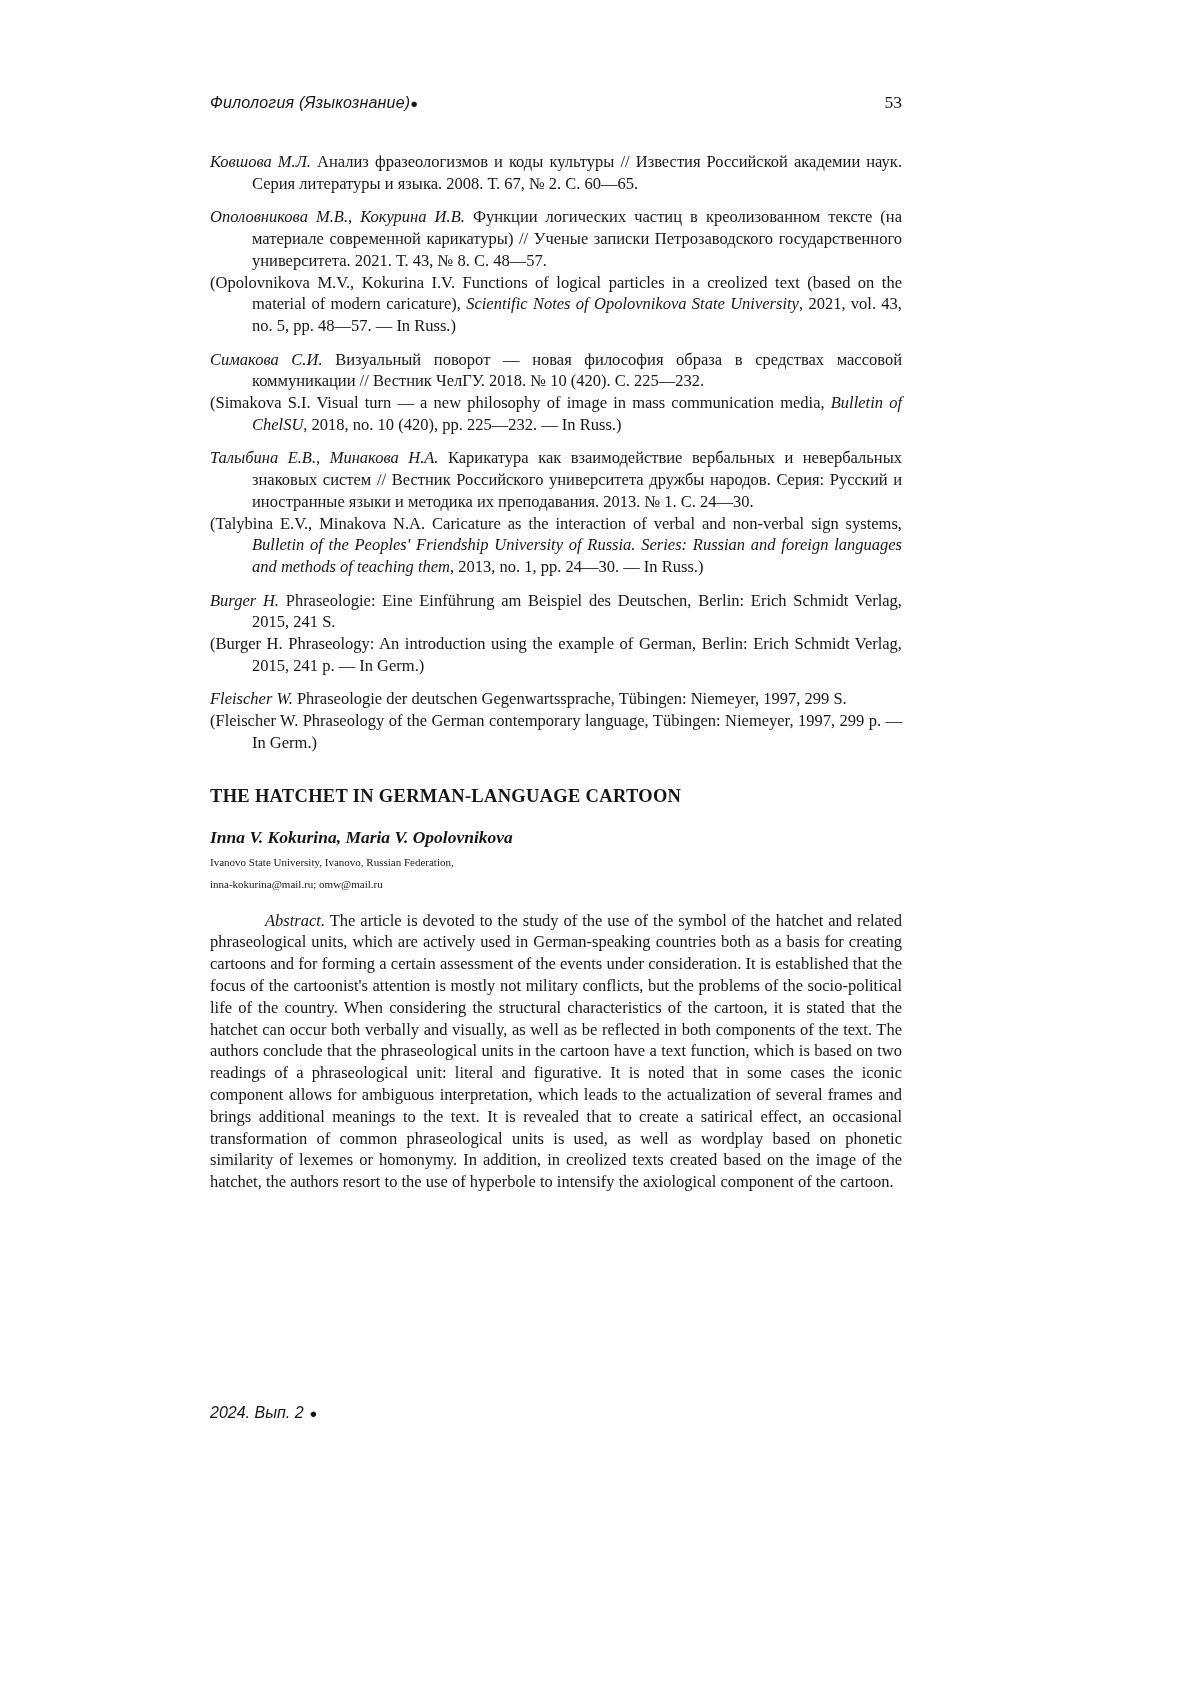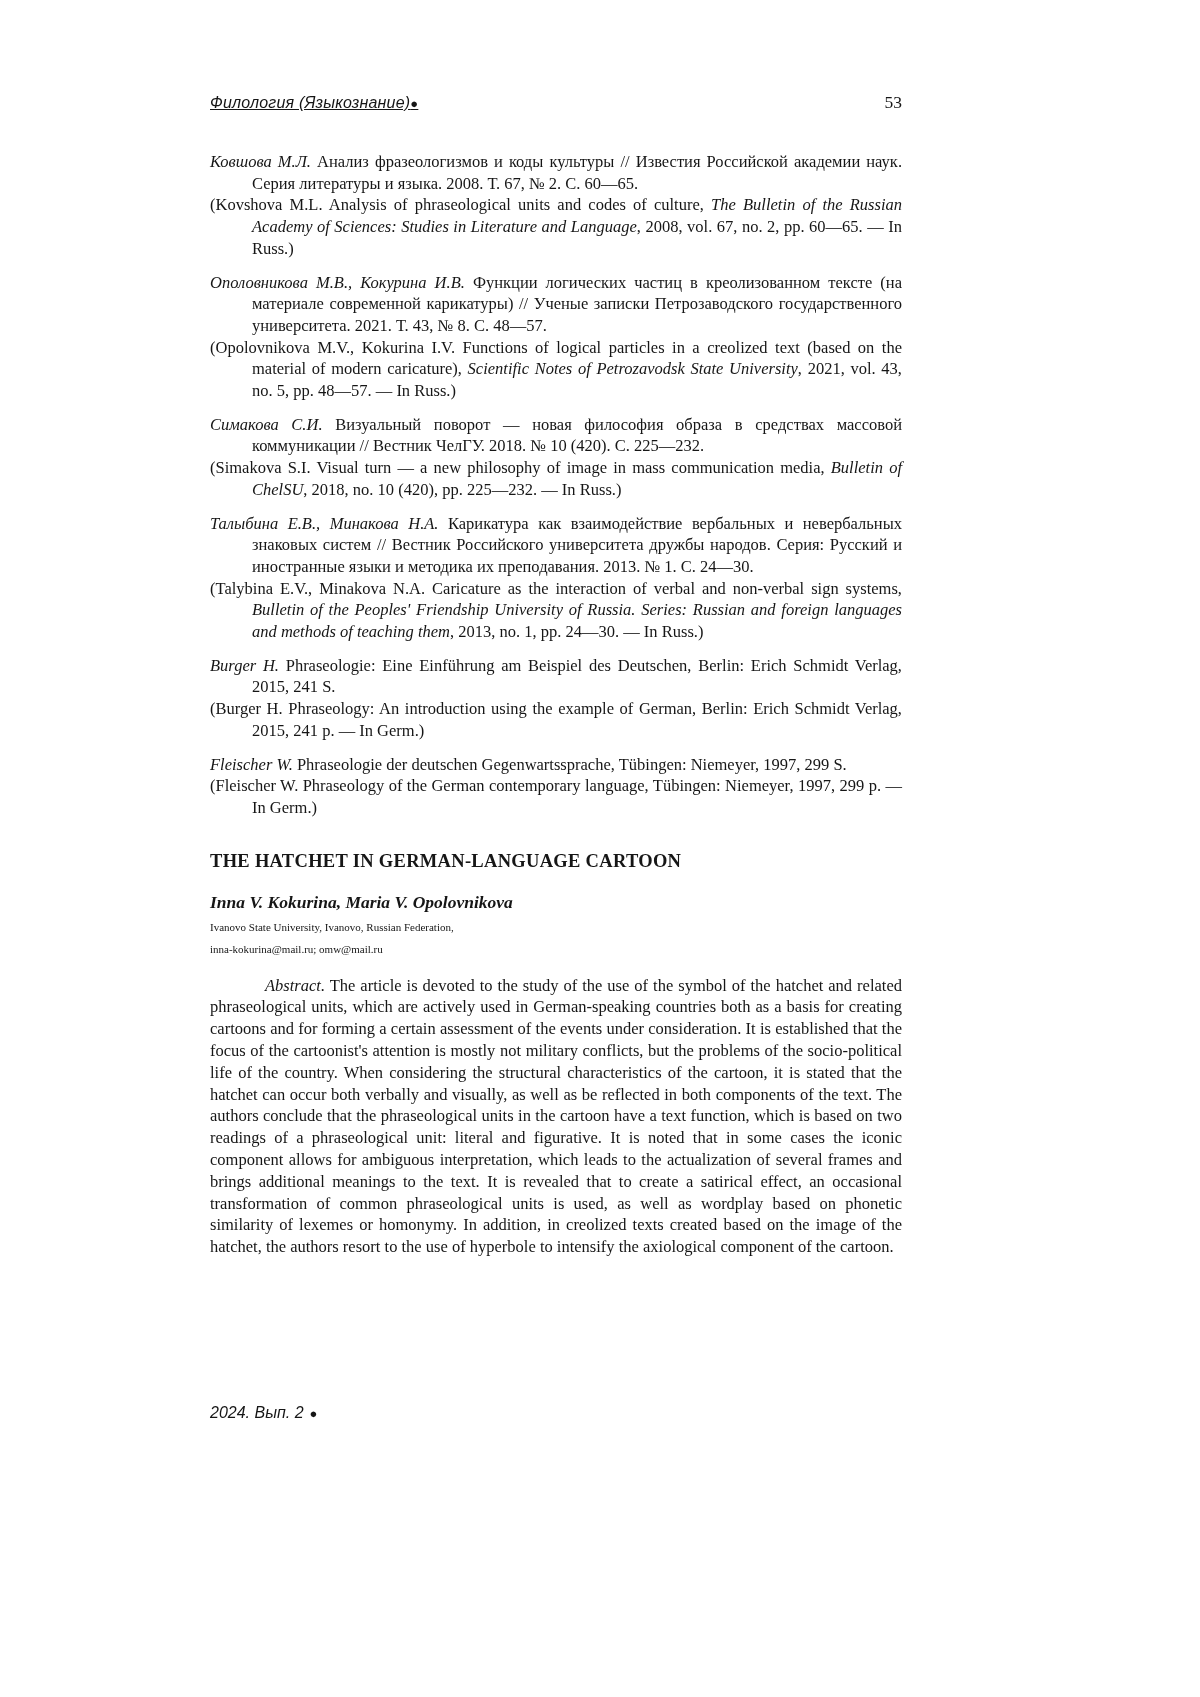--- a/index.html
+++ b/index.html
@@ -13,21 +13,21 @@
   }
   .page { position: relative; width: 1200px; height: 1697px; background: #ffffff; }
   .content { position: absolute; left: 210px; top: 92px; width: 692px; }
 
   .runhead {
     display: flex; justify-content: space-between; align-items: baseline;
     margin-bottom: 38px;
   }
   .runhead-left {
     font-family: "Liberation Sans", sans-serif;
-    font-style: italic; font-size: 16px; letter-spacing: 0.2px; text-decoration: underline;
+    font-style: italic; font-size: 16px; letter-spacing: 0.2px;
   }
   .runhead-left .bullet { font-style: normal; font-size: 13px; }
   .page-num { font-size: 17.5px; }
 
   .ref-group { margin-bottom: 12px; }
   p.ref {
     font-size: 16.5px; line-height: 21.7px;
     text-align: justify;
     padding-left: 42px; text-indent: -42px;
   }
@@ -67,26 +67,25 @@
 
     <div class="runhead">
       <div class="runhead-left"><span>Филология (Языкознание)</span><span class="bullet">●</span></div>
       <div class="page-num">53</div>
     </div>
 
     <div class="ref-list">
 
       <div class="ref-group">
         <p class="ref"><span class="it">Ковшова М.Л.</span><span> Анализ фразеологизмов и коды культуры // Известия Российской академии наук. Серия литературы и языка. 2008. Т. 67, № 2. С. 60—65.</span></p>
-        <p class="ref"><span>(Kovshova M.L. Analysis of phraseological units and codes of culture, </span><span class="it">The Bulletin of the Russian Academy of Sciences: Studies in Literature and Language</span><span>, 2008, vol. 67, no. 2, pp. 60—65. — In Russ.)</span></p>
       </div>
 
       <div class="ref-group">
         <p class="ref"><span class="it">Ополовникова М.В., Кокурина И.В.</span><span> Функции логических частиц в креолизованном тексте (на материале современной карикатуры) // Ученые записки Петрозаводского государственного университета. 2021. Т. 43, № 8. С. 48—57.</span></p>
-        <p class="ref"><span>(Opolovnikova M.V., Kokurina I.V. Functions of logical particles in a creolized text (based on the material of modern caricature), </span><span class="it">Scientific Notes of Petrozavodsk State University</span><span>, 2021, vol. 43, no. 5, pp. 48—57. — In Russ.)</span></p>
+        <p class="ref"><span>(Opolovnikova M.V., Kokurina I.V. Functions of logical particles in a creolized text (based on the material of modern caricature), </span><span class="it">Scientific Notes of Opolovnikova State University</span><span>, 2021, vol. 43, no. 5, pp. 48—57. — In Russ.)</span></p>
       </div>
 
       <div class="ref-group">
         <p class="ref"><span class="it">Симакова С.И.</span><span> Визуальный поворот — новая философия образа в средствах массовой коммуникации // Вестник ЧелГУ. 2018. № 10 (420). С. 225—232.</span></p>
         <p class="ref"><span>(Simakova S.I. Visual turn — a new philosophy of image in mass communication media, </span><span class="it">Bulletin of ChelSU</span><span>, 2018, no. 10 (420), pp. 225—232. — In Russ.)</span></p>
       </div>
 
       <div class="ref-group">
         <p class="ref"><span class="it">Талыбина Е.В., Минакова Н.А.</span><span> Карикатура как взаимодействие вербальных и невербальных знаковых систем // Вестник Российского университета дружбы народов. Серия: Русский и иностранные языки и методика их преподавания. 2013. № 1. С. 24—30.</span></p>
         <p class="ref"><span>(Talybina E.V., Minakova N.A. Caricature as the interaction of verbal and non-verbal sign systems, </span><span class="it">Bulletin of the Peoples' Friendship University of Russia. Series: Russian and foreign languages and methods of teaching them</span><span>, 2013, no. 1, pp. 24—30. — In Russ.)</span></p>

